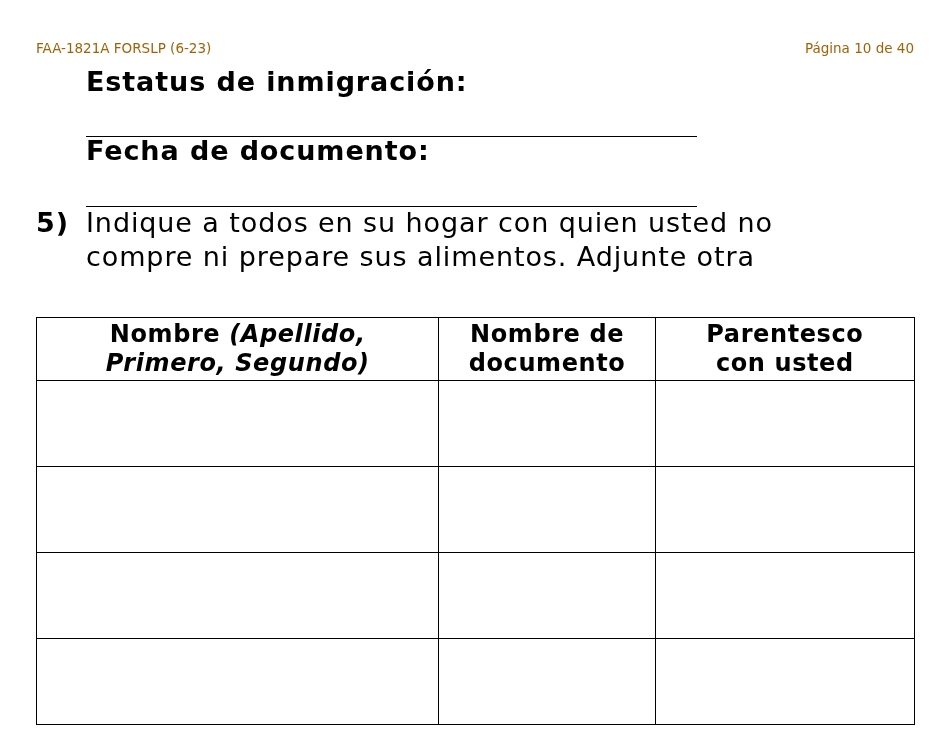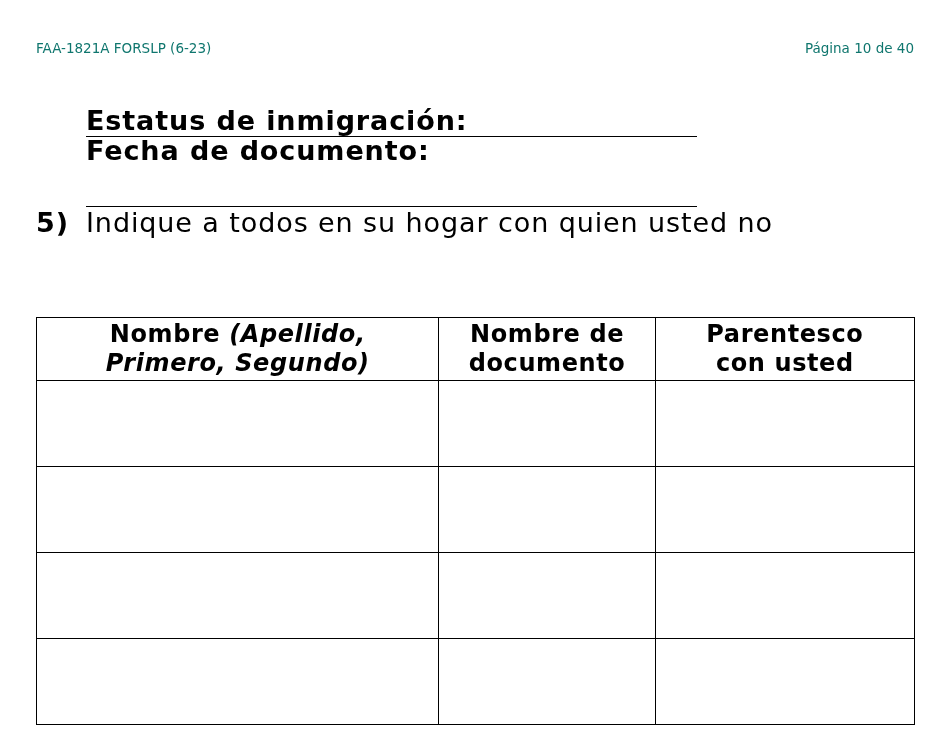--- a/index.html
+++ b/index.html
@@ -14,36 +14,36 @@
       overflow: hidden;
       font-family: "DejaVu Sans", "Liberation Sans", sans-serif;
       color: #000000;
     }
     .hdr {
       position: absolute;
       top: 40px;
       font-family: "DejaVu Sans", sans-serif;
       font-size: 13.5px;
       line-height: 16px;
-      color: #0f766e;
+      color: #a16207;
     }
     .hdr-left { left: 36px; }
     .hdr-right { right: 36px; }
 
     .field-label {
       position: absolute;
       left: 86px;
       font-family: "DejaVu Sans", sans-serif;
       font-weight: bold;
       font-size: 27px;
       line-height: 32px;
       letter-spacing: 0.9px;
       white-space: nowrap;
     }
-    .lbl-status { top: 66px; margin-top: 39px; }
+    .lbl-status { top: 66px; }
     .lbl-doc { top: 135px; }
 
     .underline {
       position: absolute;
       left: 86px;
       width: 611px;
       height: 0;
       border-top: 1.5px solid #000;
     }
     .ul-1 { top: 136px; }
@@ -111,20 +111,21 @@
 
 <div class="field-label lbl-status">Estatus de inmigración:</div>
 <div class="underline ul-1"></div>
 
 <div class="field-label lbl-doc">Fecha de documento:</div>
 <div class="underline ul-2"></div>
 
 <div class="q-num">5)</div>
 <div class="q-text">
   <span class="q-line">Indique a todos en su hogar con quien usted no</span>
+  <span class="q-line">compre ni prepare sus alimentos. Adjunte otra</span>
 </div>
 
 <table class="members">
   <colgroup>
     <col class="col-name">
     <col class="col-dob">
     <col class="col-rel">
   </colgroup>
   <thead>
     <tr>

